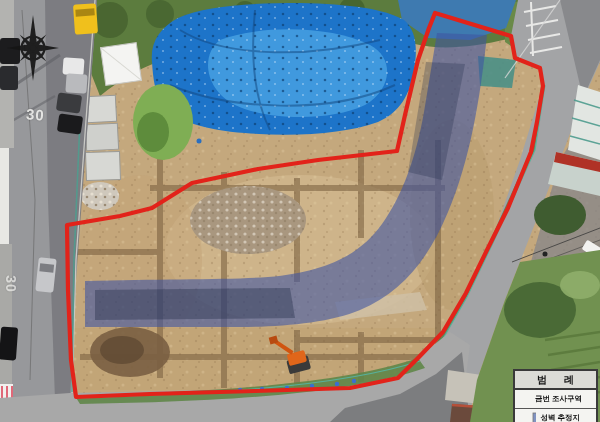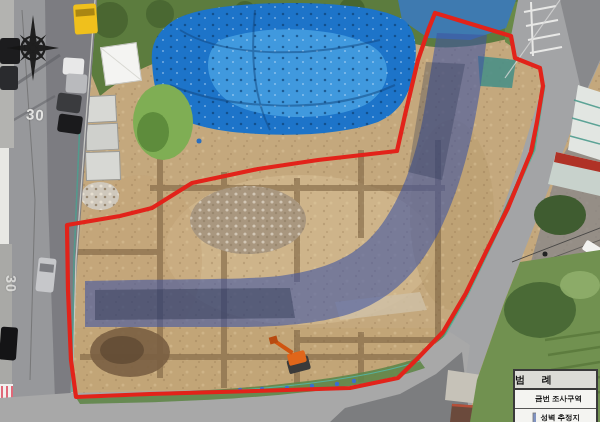--- a/index.html
+++ b/index.html
@@ -5,21 +5,21 @@
   html,body{margin:0;padding:0;background:#222;}
   .stage{position:relative;width:600px;height:422px;overflow:hidden;
          font-family:"Liberation Sans","DejaVu Sans",sans-serif;background:#c9ad80;}
   .stage svg.photo{position:absolute;left:0;top:0;}
   .road-mark{position:absolute;color:rgba(242,242,240,.88);font-weight:bold;
              font-size:15px;letter-spacing:1px;text-shadow:0 0 2px rgba(0,0,0,.25);}
   .m30a{left:26px;top:106px;transform:rotate(4deg);}
   .m30b{left:2px;top:276px;transform:rotate(90deg);font-size:14px;opacity:.8;}
   .legend{position:absolute;left:513px;top:369px;width:85px;box-sizing:border-box;
           border:2px solid #3a3a3a;background:#f4f4f1;}
-  .legend-title{font-size:10px;font-weight:bold;color:#111;text-align:left;
+  .legend-title{font-size:10px;font-weight:bold;color:#111;text-align:center;
                 padding:2px 0 1px 0;background:#dcdcd7;border-bottom:2px solid #3a3a3a;
                 word-spacing:14px;}
   .legend-row{display:flex;align-items:center;gap:4px;padding:2px 16px;height:14px;}
   .legend-row + .legend-row{border-top:1px solid #555;}
   .legend-label{font-size:7.5px;font-weight:bold;color:#111;white-space:nowrap;}
 </style>
 </head>
 <body>
 
 <div class="stage">

